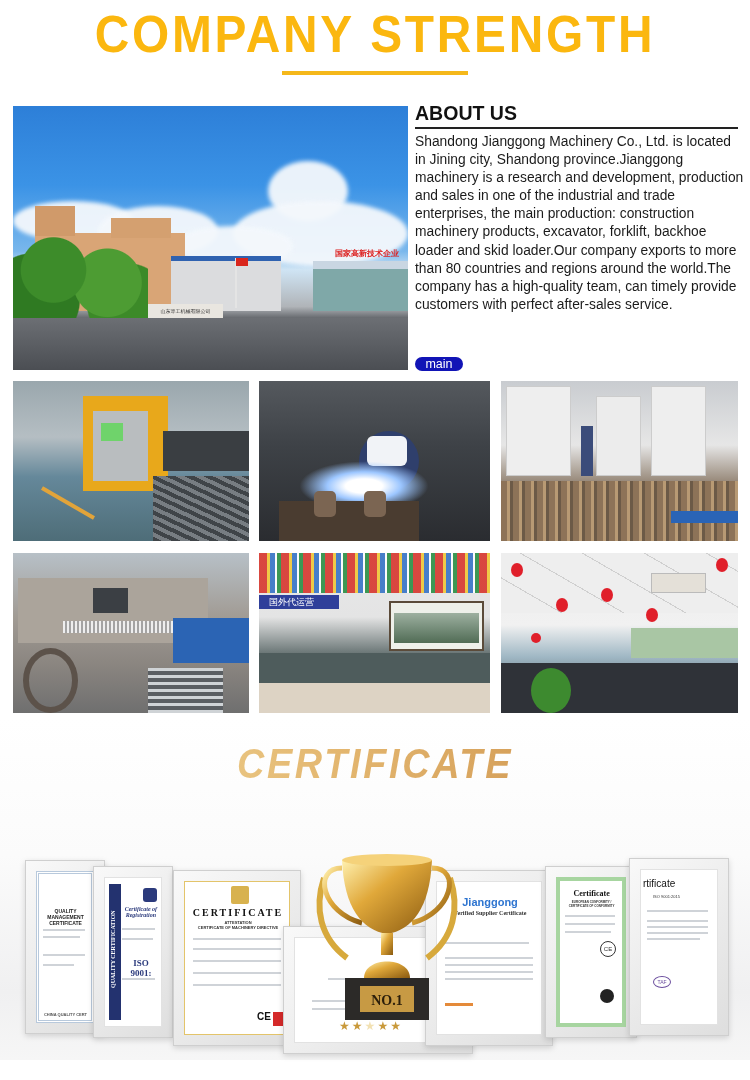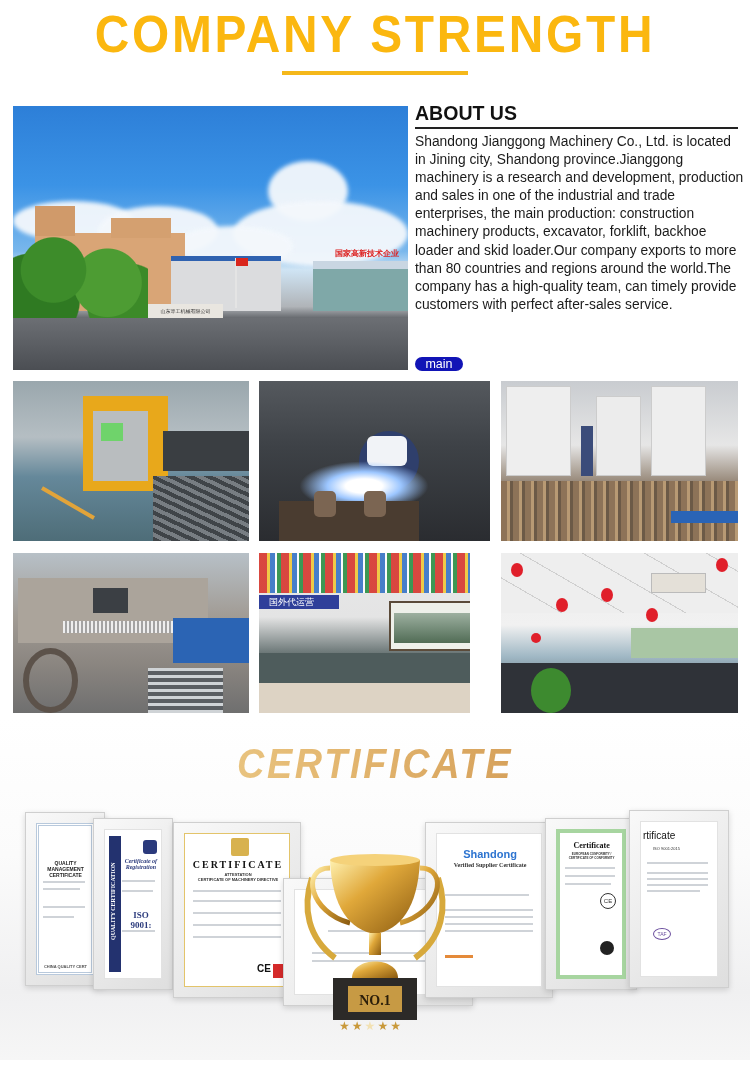--- a/index.html
+++ b/index.html
@@ -30,33 +30,33 @@
   .about-rule { left: 415px; top: 127px; width: 323px; height: 2px; background: #222; }
   .about-text { left: 415px; top: 133px; width: 330px; font-size: 13.8px; line-height: 18.1px; color: #1b1b1b; font-family: "Liberation Sans", sans-serif; }
   .more-btn { left: 415px; top: 357px; width: 48px; height: 14px; border-radius: 7px; background: #1114b6; color: #fff; font-size: 12.5px; line-height: 14px; text-align: center; font-weight: 400; cursor: pointer; border: none; }
 
   
   .tile { position: absolute; overflow: hidden; }
   .t1 { left: 13px; top: 381px; width: 236px; height: 160px; background: linear-gradient(180deg,#9aa7ad 0%,#b5bec3 35%,#65889a 60%,#4e6d78 100%); }
   .t2 { left: 259px; top: 381px; width: 231px; height: 160px; background: linear-gradient(180deg,#55595e 0%,#3e4247 40%,#2a2c30 100%); }
   .t3 { left: 501px; top: 381px; width: 237px; height: 160px; background: linear-gradient(180deg,#c9ccd0 0%,#e6e6e6 40%,#7f6c58 70%,#3e5d86 100%); }
   .t4 { left: 13px; top: 553px; width: 236px; height: 160px; background: linear-gradient(180deg,#b7c0c7 0%,#a19b94 40%,#8a8580 70%,#6f6f6f 100%); }
-  .t5 { left: 259px; top: 553px; width: 211px; height: 160px; background: linear-gradient(180deg,#e7e8ea 0%,#e4e4e4 40%,#5e6b6b 65%,#d9d0c4 100%); }
+  .t5 { left: 259px; top: 553px; width: 231px; height: 160px; background: linear-gradient(180deg,#e7e8ea 0%,#e4e4e4 40%,#5e6b6b 65%,#d9d0c4 100%); }
   .t6 { left: 501px; top: 553px; width: 237px; height: 160px; background: linear-gradient(180deg,#ececec 0%,#f1f1f1 45%,#9fb7c4 65%,#3c3e44 100%); }
   .deco { position: absolute; }
 
   
   .cert-bg { left: 0; top: 718px; width: 750px; height: 342px; background: linear-gradient(180deg,#ffffff 0%,#fbfbfb 40%,#f0f0f1 80%,#f6f6f6 100%); }
   .cert-title { left: 0; top: 740px; width: 750px; text-align: center; font-size: 42px; font-weight: 700; font-style: italic; letter-spacing: 3px; line-height: 48px; background: linear-gradient(90deg,#f3dc9e 0%,#e3b66f 45%,#c88a45 100%); -webkit-background-clip: text; background-clip: text; color: transparent; transform: scaleX(0.9); transform-origin: center; }
 
-  .frame { position: absolute; background: linear-gradient(135deg,#f9f9f9,#dedede); border: 1px solid #cfcfcf; box-shadow: 0 2px 6px rgba(0,0,0,.15); padding: 10px; }
+  .frame { position: absolute; background: linear-gradient(135deg,#f9f9f9,#dedede); border: 1px solid #cfcfcf; box-shadow: 0 2px 6px rgba(0,0,0,.15); padding: 10px; margin-top: 48px; }
   .frame .paper { width: 100%; height: 100%; background: #fff; border: 1px solid #e2e2e2; position: relative; overflow: hidden; font-size: 6px; color: #333; }
   .paper .line { position: absolute; left: 8%; height: 2px; background: #cfd3d8; }
   .paper .hd { position: absolute; left: 6%; right: 4%; text-align: center; font-weight: 700; }
-  .trophy-wrap { left: 300px; top: 838px; width: 150px; height: 185px; }
+  .trophy-wrap { left: 312px; top: 838px; width: 150px; height: 185px; }
   .stars { left: 338px; top: 1019px; width: 64px; height: 14px; display: flex; gap: 2px; justify-content: center; }
   .star { font-size: 12px; line-height: 14px; color: #c9993a; }
   .star.light { color: #f2e1b3; }
 </style>
 </head>
 <body>
 
 <div class="abs title">COMPANY STRENGTH</div>
 <div class="abs title-underline"></div>
 
@@ -183,21 +183,21 @@
 <div class="frame" style="left:283px;top:878px;width:190px;height:128px;">
   <div class="paper">
     <div class="line" style="top:40px;left:20%;width:60%;"></div>
     <div class="line" style="top:62px;left:10%;width:80%;"></div>
     <div class="line" style="top:70px;left:10%;width:80%;"></div>
   </div>
 </div>
 
 <div class="frame" style="left:425px;top:822px;width:128px;height:176px;">
   <div class="paper">
-    <div class="hd" style="top:14px;font-size:11px;font-weight:700;color:#2d74d0;">Shandong</div>
+    <div class="hd" style="top:14px;font-size:11px;font-weight:700;color:#2d74d0;">Jianggong</div>
     <div class="hd" style="top:28px;font-size:6px;font-family:'Liberation Serif',serif;">Verified Supplier Certificate</div>
     <div class="line" style="top:60px;width:80%;"></div>
     <div class="line" style="top:75px;width:84%;"></div>
     <div class="line" style="top:82px;width:84%;"></div>
     <div class="line" style="top:89px;width:84%;"></div>
     <div class="line" style="top:96px;width:84%;"></div>
     <div style="position:absolute;left:8px;bottom:28px;width:28px;height:3px;background:#e48a3a;"></div>
   </div>
 </div>
 <div class="frame" style="left:545px;top:818px;width:92px;height:172px;">

